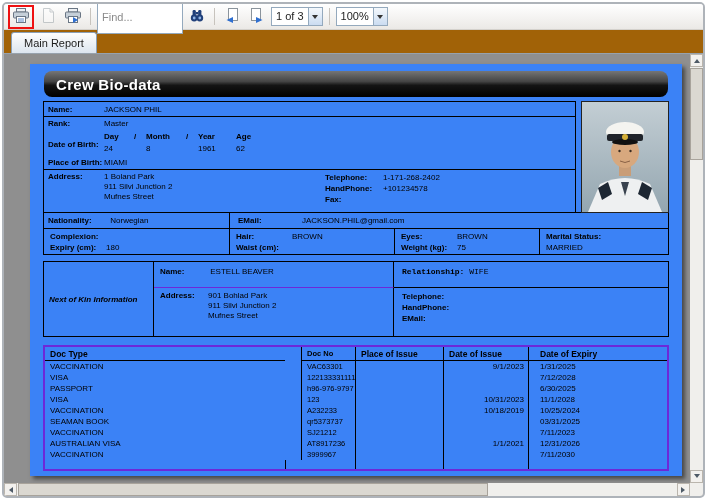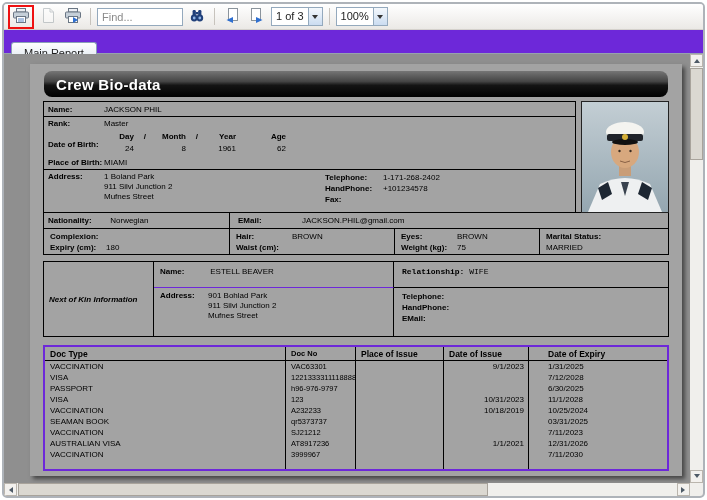--- a/index.html
+++ b/index.html
@@ -9,59 +9,59 @@
     border: 2px solid #aeb3b9; border-radius: 5px; overflow: hidden; background: #f2f1ef; }
 
   
   .toolbar { height: 26px; display: flex; align-items: center; padding: 0 4px; gap: 3px;
     background: linear-gradient(#ffffff, #ebe9e6); border-bottom: 1px solid #d4d1cc; }
   .tb-btn { width: 22px; height: 20px; display: flex; align-items: center; justify-content: center;
     background: transparent; border: none; padding: 0; cursor: pointer; }
   .highlight-box { border: 2px solid #ee1111; display: flex; align-items: center; justify-content: center;
     width: 26px; height: 24px; }
   .tb-sep { width: 1px; height: 17px; background: #c7c3bd; margin: 0 3px; }
-  .find-input { width: 86px; height: 18px; border: 1px solid #94a9bd; font-size: 11px;
+  .find-input { width: 86px; height: 34px; border: 1px solid #94a9bd; font-size: 11px;
     padding: 1px 4px; color: #8b8b8b; font-family: "Liberation Sans", sans-serif; }
   .combo { display: flex; align-items: stretch; height: 19px; background: #fff;
     border: 1px solid #94a9bd; font-size: 11px; }
   .combo .val { padding: 2px 4px 0; min-width: 34px; color: #222; }
   .combo .dd { width: 14px; background: linear-gradient(#f4f8fc, #cbdcf1); border-left: 1px solid #94a9bd;
     display: flex; align-items: center; justify-content: center; cursor: pointer; }
   .tri-down { width: 0; height: 0; border: 3px solid transparent; border-top: 4px solid #333; margin-top: 3px; }
   .dim { opacity: .45; }
 
   
-  .tabbar { height: 24px; background: #6d28d9; display: flex; 
+  .tabbar { height: 24px; background: #a16207; display: flex; align-items: flex-end;
     padding: 12px 0 0 7px; border-bottom: 1px solid #97a2ad; }
   .tab { height: 21px; padding: 4px 12px 0; background: linear-gradient(#fefefe, #dce5ef);
     border: 1px solid #8aa0b8; border-bottom: none; border-radius: 3px 3px 0 0;
     font-size: 11px; color: #1c1c1c; cursor: pointer; }
 
   
   .viewport { position: relative; height: 442px; background: #8f8f8f; overflow: hidden; }
-  .page { position: absolute; left: 26px; top: 10px; width: 652px; height: 412px; background: #a3a3a3;
+  .page { position: absolute; left: 26px; top: 10px; width: 652px; height: 412px; background: #3b82f6;
     box-shadow: 3px 3px 4px rgba(0,0,0,.5); overflow: hidden; color: #000; }
 
   
   .banner { margin: 7px 14px 0; height: 26px; border-radius: 8px; padding-left: 12px;
     background: linear-gradient(180deg, #757575 0%, #454545 40%, #141414 55%, #000 100%);
     color: #fff; font-size: 15px; font-weight: bold; display: flex; align-items: center; letter-spacing: .3px; }
   .rcontent { margin: 4px 13px 0; width: 626px; font-size: 8px; }
   .lb { font-weight: bold; }
   .lab { display: inline-block; width: 60px; padding-left: 4px; font-weight: bold; vertical-align: top; }
 
   .top-row { display: flex; justify-content: space-between; }
   .bio { width: 533px; height: 112px; border: 1px solid #000; }
   .brow { display: flex; align-items: center; }
   .r-name { height: 15px; border-bottom: 1px solid #000; }
   .r-rank { height: 13px; }
   .r-dob { height: 26px; align-items: flex-start; }
   .r-pob { height: 14px; border-bottom: 1px solid #000; }
   .r-addr { height: 42px; align-items: flex-start; padding-top: 2px; }
-  .dob-grid { display: grid; grid-template-columns: 30px 12px 40px 12px 38px 50px; line-height: 12px; padding-top: 1px; text-align: right; }
+  .dob-grid { display: grid; grid-template-columns: 30px 12px 40px 12px 38px 50px; line-height: 12px; padding-top: 1px; }
   .addr-lines { width: 180px; line-height: 10px; }
   .phones { margin-left: auto; width: 250px; line-height: 11px; padding-right: 4px; }
   .phones .plab { display: inline-block; width: 58px; font-weight: bold; }
   .photo-box { width: 88px; height: 112px; border: 1px solid #222; overflow: hidden; }
 
   .nat-row { display: flex; height: 17px; border: 1px solid #000; margin-top: -1px; align-items: center; }
   .nat-c1 { width: 185px; } .nat-c2 { flex: 1; border-left: 1px solid #000; height: 100%; display: flex; align-items: center; }
   .email-lab { display: inline-block; width: 72px; padding-left: 8px; font-weight: bold; }
 
   .phys-row { display: flex; height: 27px; border: 1px solid #000; margin-top: -1px; }
@@ -79,23 +79,23 @@
   .kin-addr { border-right: 1px solid #000; padding: 3px 0 0 6px; line-height: 10px; display: flex; }
   .kin-contacts { padding: 3px 0 0 8px; line-height: 11px; }
   .klab { display: inline-block; width: 48px; font-weight: bold; vertical-align: top; }
   .klab2 { display: inline-block; width: 58px; font-weight: bold; }
 
   .docs { border: 2px solid #6d28d9; margin-top: 8px; }
   .drow { display: grid; grid-template-columns: 240px 70px 88px 85px 1fr; }
   .drow > div { height: 11px; line-height: 11px; padding-left: 5px; overflow: hidden; white-space: nowrap; }
   .drow > div + div { border-left: 1px solid #000; }
   .dhead > div { height: 14px; line-height: 14px; font-weight: bold; border-bottom: 1px solid #000; font-size: 8.5px; }
-  .drow .c2 { font-size: 7.5px; }
+  .drow .c2 { font-size: 7.5px; margin-left: 16px; }
   .drow .c4 { text-align: right; padding-right: 4px; padding-left: 0; }
-  .drow .c5 { padding-left: 19px; }
+  .drow .c5 { padding-left: 11px; }
   .dfill > div { height: 9px; }
 
   
   .vscroll { position: absolute; top: 0; right: 0; width: 13px; bottom: 13px; background: #f0efec; }
   .hscroll { position: absolute; left: 0; right: 13px; bottom: 0; height: 13px; background: #f0efec; }
   .sb-btn { position: absolute; width: 13px; height: 13px; background: #f3f1ee;
     border: 1px solid #bab5ad; display: flex; align-items: center; justify-content: center; }
   .vthumb { position: absolute; top: 14px; left: 0; width: 13px; height: 92px; background: #dbd8d1; border: 1px solid #a8a39b; }
   .hthumb { position: absolute; left: 14px; top: 0; width: 470px; height: 13px; background: #dbd8d1; border: 1px solid #a8a39b; }
   .corner { position: absolute; right: 0; bottom: 0; width: 13px; height: 13px; background: #f0efec; }

